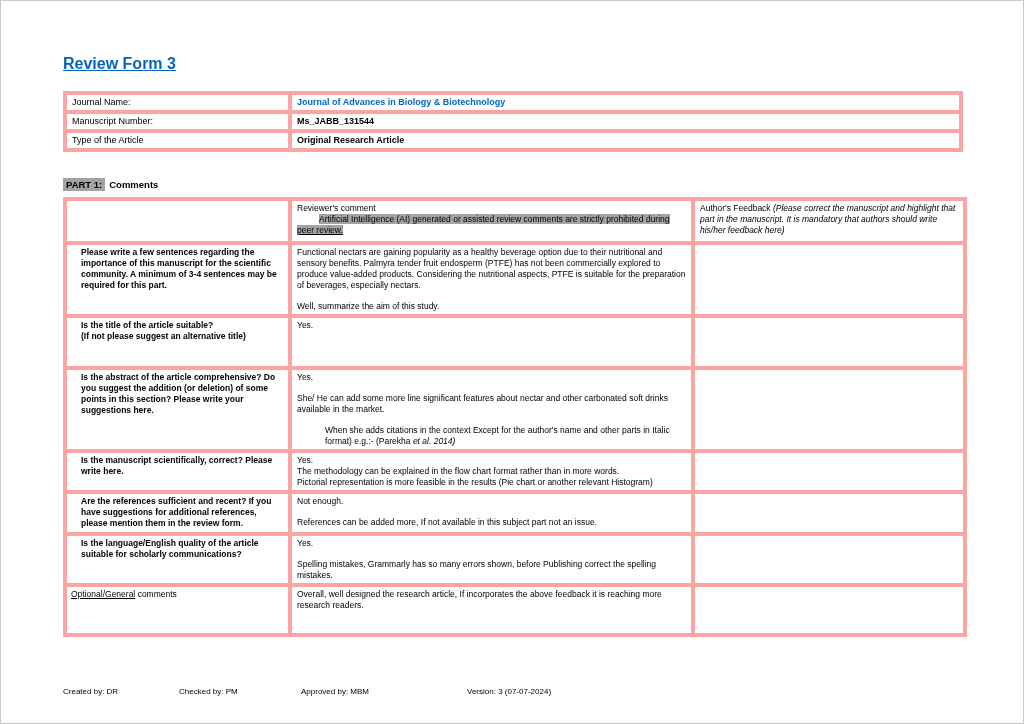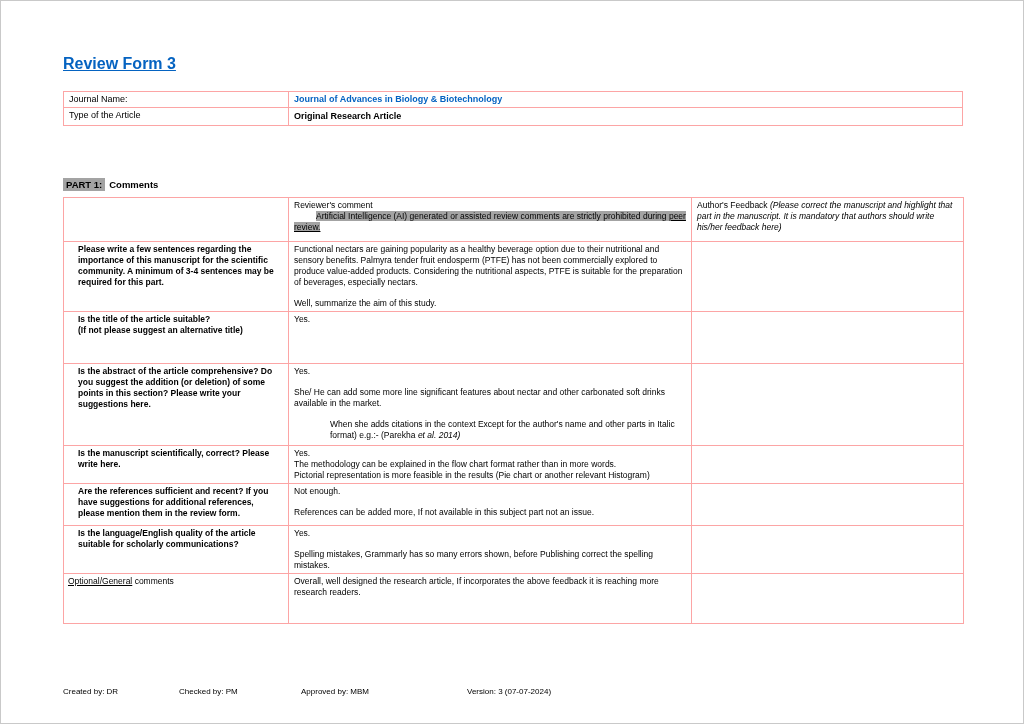--- a/index.html
+++ b/index.html
@@ -17,21 +17,21 @@
     background: #ffffff;
     border: 1px solid #c9c9c9;
   }
   .doc-title {
     position: absolute; left: 62px; top: 54px;
     font-size: 16px; font-weight: bold;
     color: #0563C1; text-decoration: underline;
   }
   table { border-collapse: collapse; table-layout: fixed; }
   td {
-    border: 1px solid #fca5a5;
+    border: 4px solid #fca5a5;
     vertical-align: top;
     font-size: 8.5px;
     line-height: 11px;
     padding: 2px 5px;
     overflow: hidden;
   }
   .info-table { position: absolute; left: 62px; top: 90px; width: 900px; }
   .info-table .lbl { font-size: 9px; }
   .info-table .val { font-weight: bold; font-size: 9px; }
   .v-mid { vertical-align: middle; }
@@ -45,21 +45,21 @@
   }
   .hl-yellow { background: #a3a3a3; padding: 1px 3px; }
   .part1-comments { margin-left: 4px; }
   .comments-table { position: absolute; left: 62px; top: 196px; width: 900px; }
   .q-cell { font-weight: bold; padding-left: 14px; padding-right: 8px; }
   .q-cell.flush { padding-left: 4px; }
   .bold { font-weight: normal; }
   .italic { font-style: italic; }
   .underline { text-decoration: underline; }
   .gap { margin-top: 10px; }
-  .indent { margin-left: 36px; }
+  .indent { margin-left: 28px; }
   .footer {
     position: absolute; left: 62px; top: 686px; width: 900px;
     font-size: 8px;
   }
   .footer span { position: absolute; top: 0; white-space: nowrap; }
   .f-created  { left: 0; }
   .f-checked  { left: 116px; }
   .f-approved { left: 238px; }
   .f-version  { left: 404px; }
 </style>
@@ -72,20 +72,24 @@
 
   <table class="info-table">
     <colgroup>
         <col style="width:225px">
         <col>
       </colgroup>
     <tbody>
         <tr style="height:13px">
       <td class="lbl">Journal Name:</td>
       <td class="val"><span class="link">Journal of Advances in Biology &amp; Biotechnology</span></td>
+    </tr>
+    <tr style="height:13px">
+      <td class="lbl">Manuscript Number:</td>
+      <td class="val">Ms_JABB_131544</td>
     </tr>
     <tr style="height:18px">
       <td class="lbl">Type of the Article</td>
       <td class="val v-mid">Original Research Article</td>
     </tr>
   </tbody>
     </table>
 
   <div class="part1">
     <span class="hl-yellow">PART 1:</span><span class="part1-comments">Comments</span>

